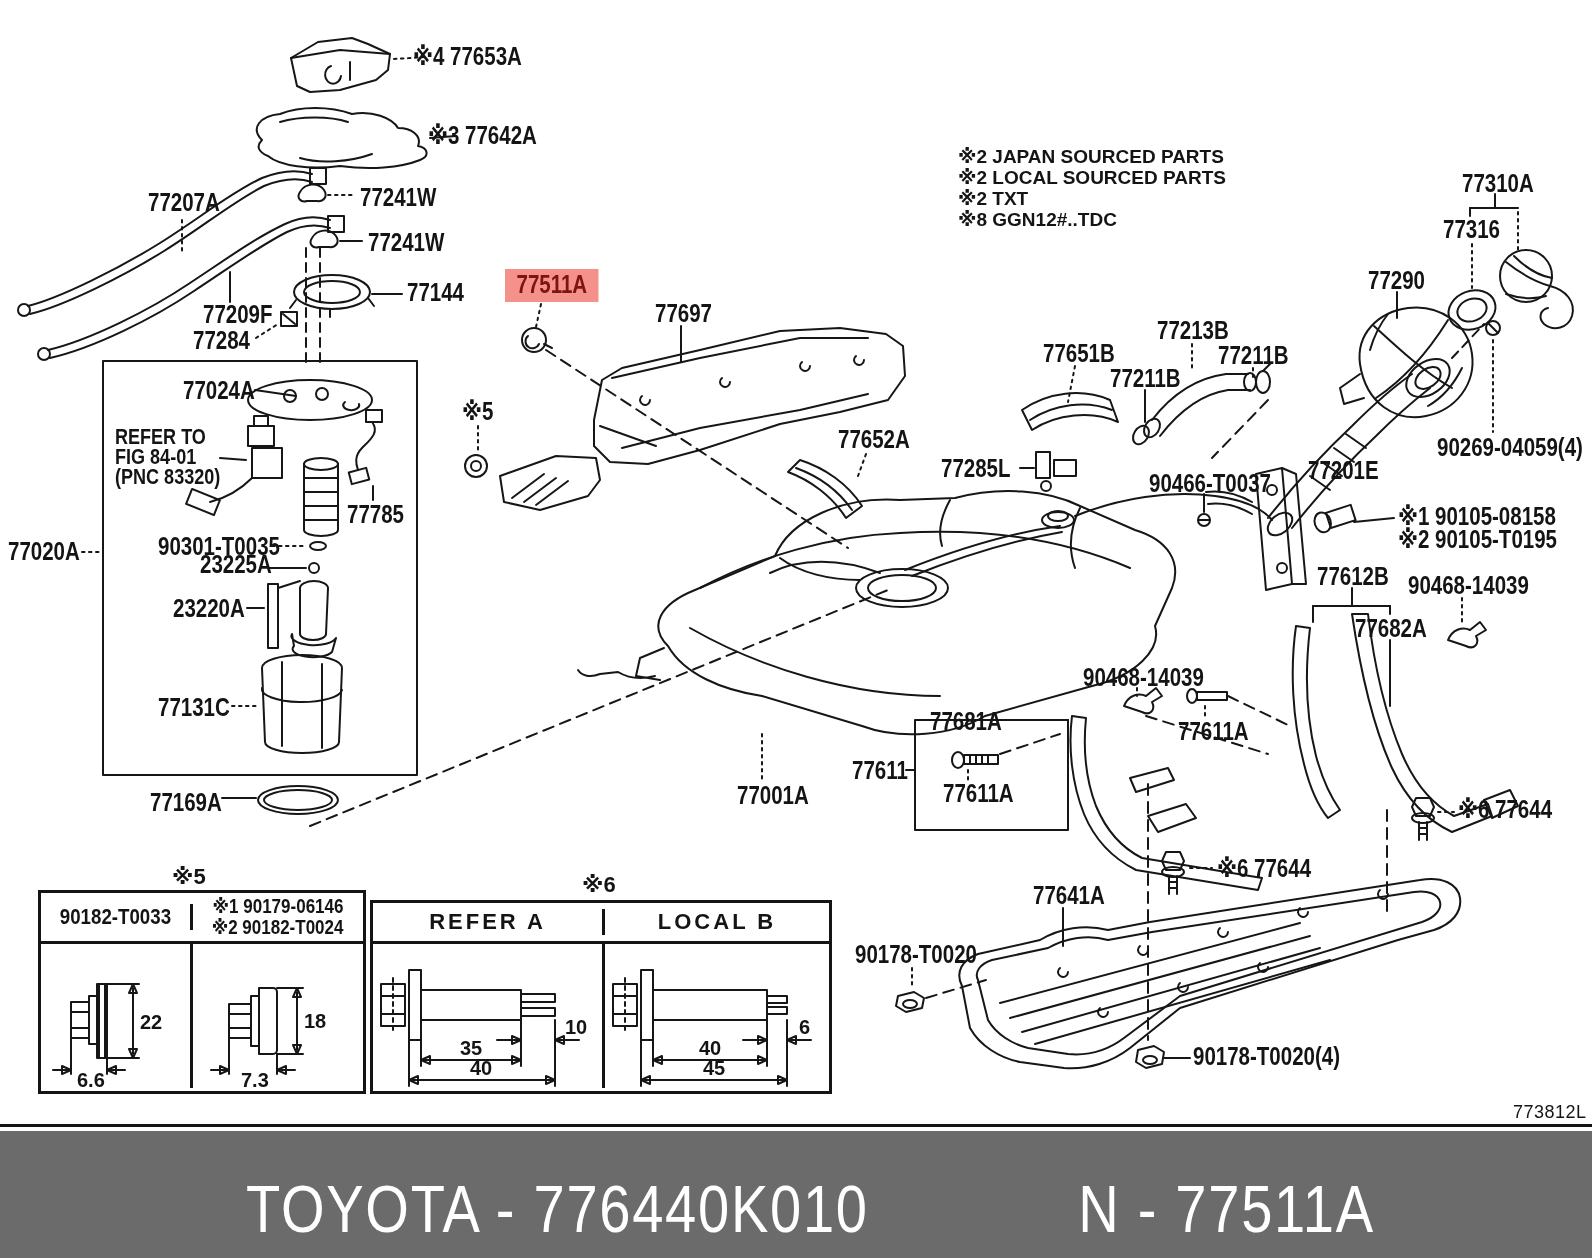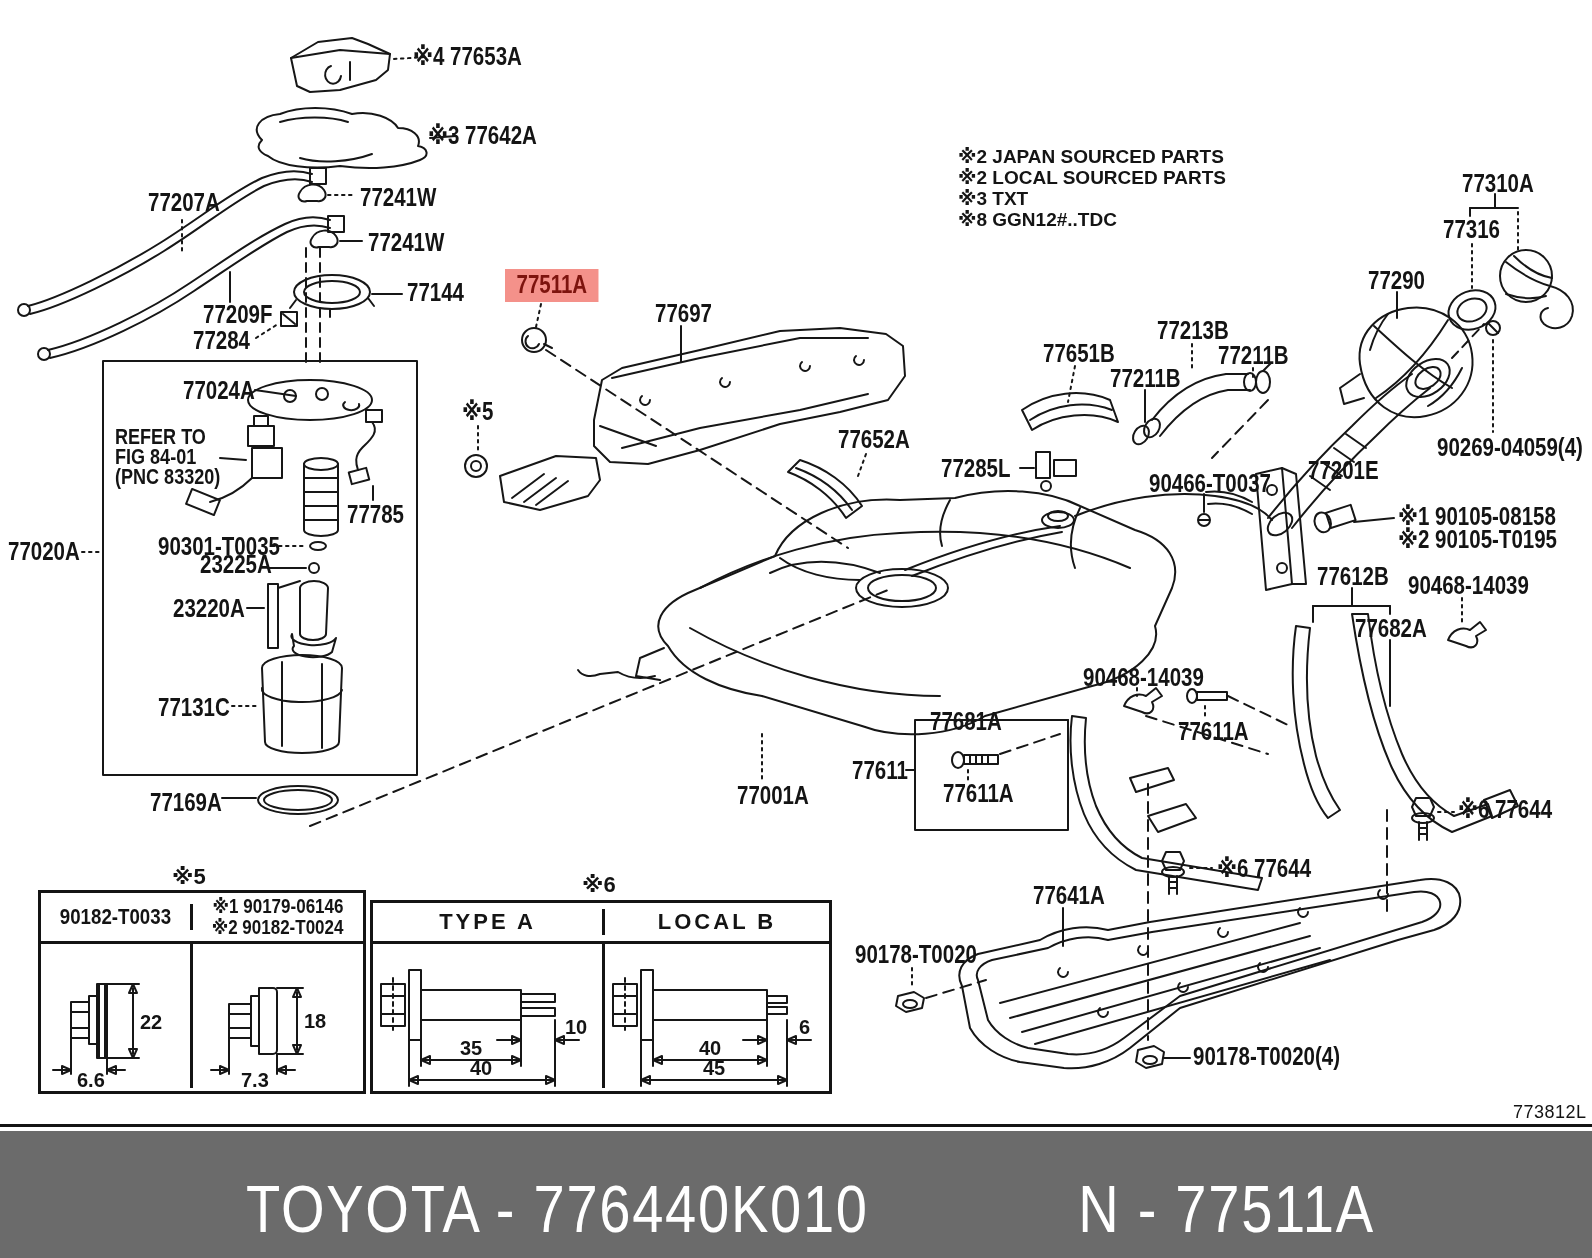--- a/index.html
+++ b/index.html
@@ -374,21 +374,21 @@
       <div class="plabel" style="left: 1458px; top: 769px;">※6 77644</div>
       <div class="plabel" style="left: 1217px; top: 828px;">※6 77644</div>
       <div class="plabel" style="left: 1033px; top: 855px;">77641A</div>
       <div class="plabel" style="left: 855px; top: 914px;">90178-T0020</div>
       <div class="plabel" style="left: 1193px; top: 1016px;">90178-T0020(4)</div>
     </div>
 
   <div class="notes" id="legend-notes">
       <div>※2 JAPAN SOURCED PARTS</div>
       <div>※2 LOCAL SOURCED PARTS</div>
-      <div>※3 TXT</div>
+      <div>※2 TXT</div>
       <div>※8 GGN12#..TDC</div>
     </div>
 
   <div class="marker" style="left:172px;top:836px">※5</div>
   <div class="tbl" style="left:38px;top:862px;width:322px;height:198px">
     <div class="hdr" style="height:48px">
       <div class="hcell vdiv" style="width:149px">
         <span class="narrow" style="font-size:22px">90182-T0033</span>
       </div>
       <div class="hcell" style="flex:1;flex-direction:column;line-height:21px">
@@ -433,21 +433,21 @@
           <text class="dimtext" x="48" y="143">7.3</text>
         </svg>
       </div>
     </div>
   </div>
 
   <div class="marker" style="left:582px;top:844px">※6</div>
   <div class="tbl" style="left:370px;top:872px;width:456px;height:188px">
     <div class="hdr" style="height:38px">
       <div class="hcell vdiv" style="width:229px;font-size:22px;letter-spacing:3px">
-        <span>TYPE A</span>
+        <span>REFER A</span>
       </div>
       <div class="hcell" style="flex:1;font-size:22px;letter-spacing:3px">
         <span>LOCAL B</span>
       </div>
     </div>
     <div class="body" style="height:144px">
       <div class="bcell vdiv" style="width:229px">
         <svg width="226" height="144" viewBox="0 0 226 144" class="line-art">
           <defs>
               <pattern id="hatchA" width="5" height="34" patternUnits="userSpaceOnUse">

